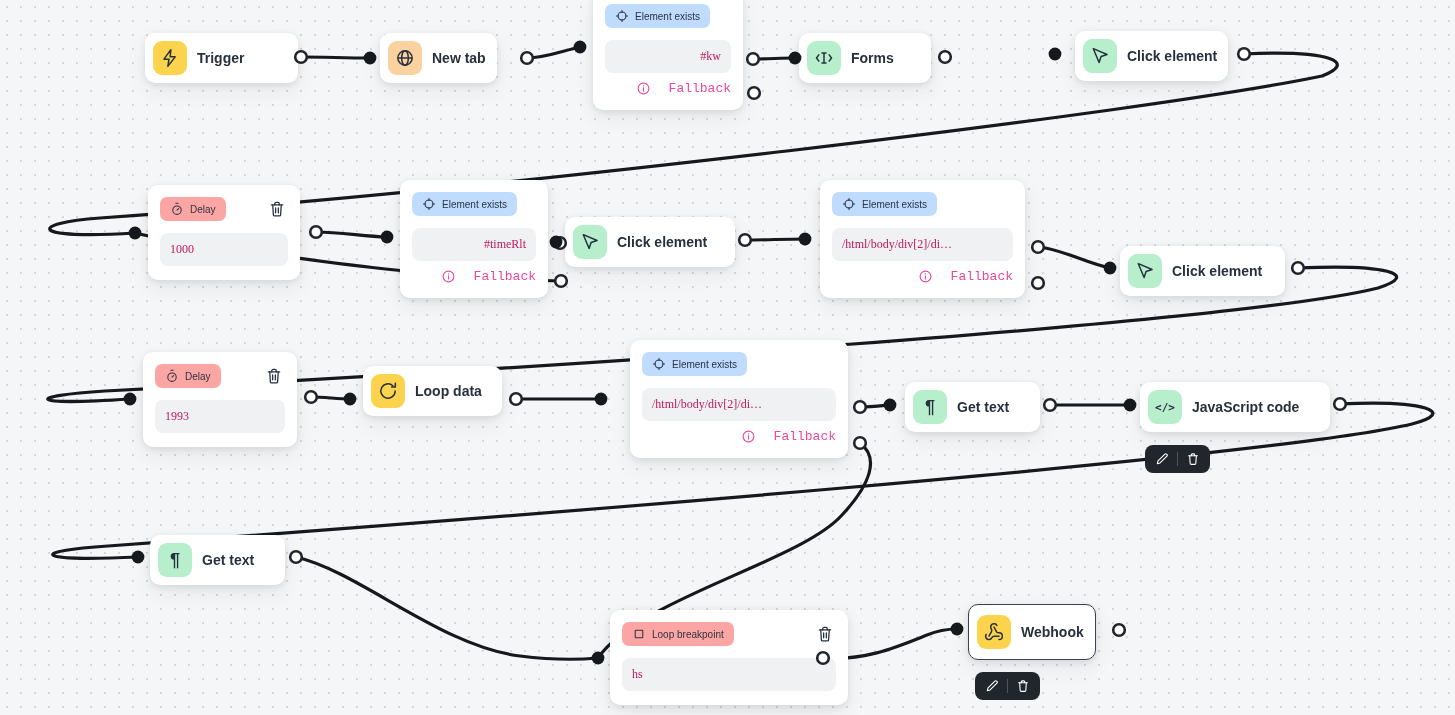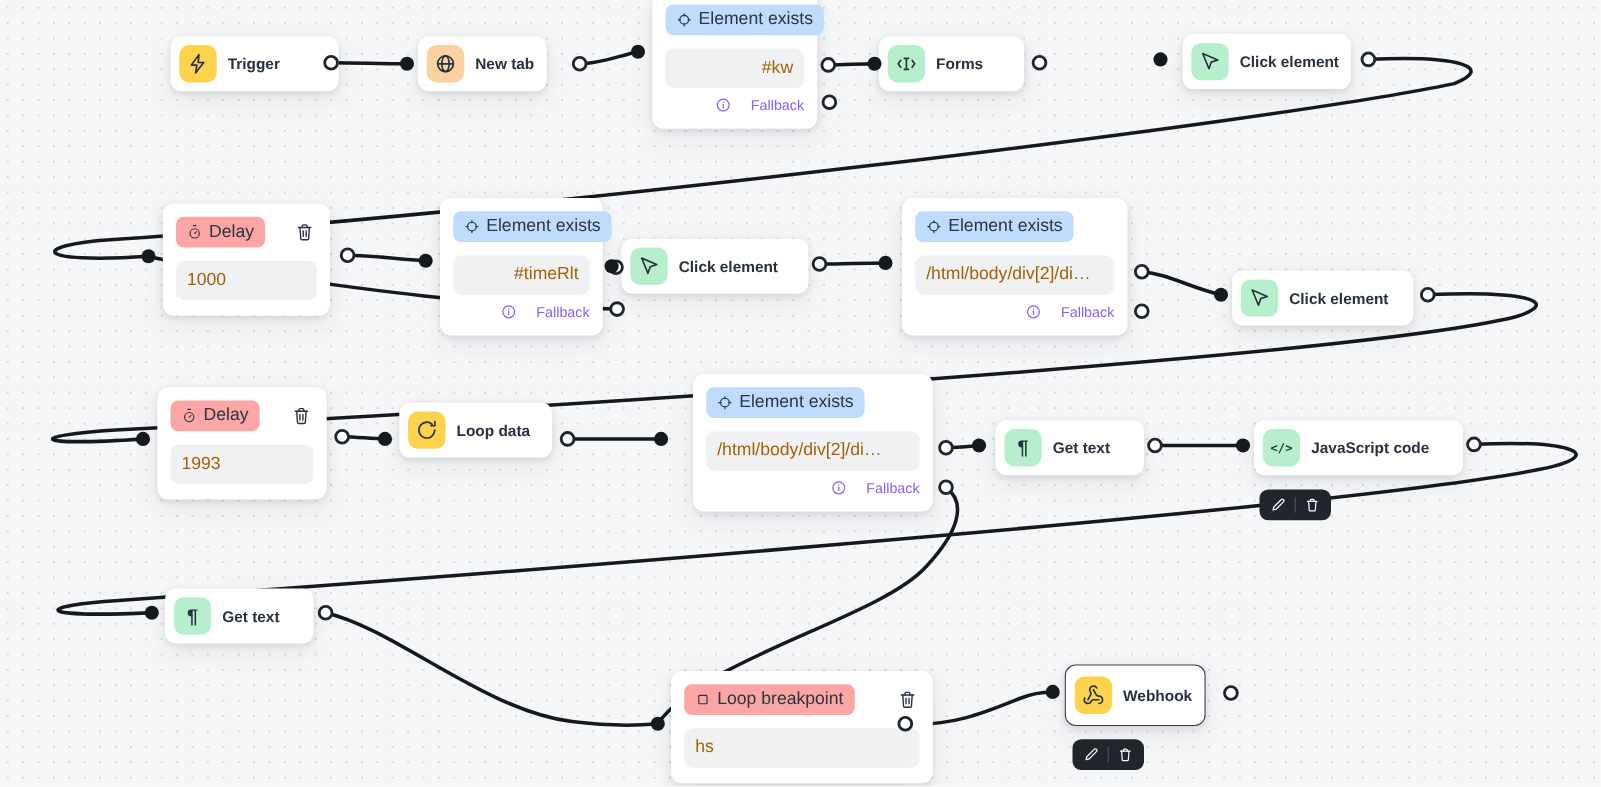--- a/index.html
+++ b/index.html
@@ -31,31 +31,31 @@
   .bg-green{background:#b7efcd;}
   .node-label{font-weight:700;font-size:14px;color:#27303f;white-space:nowrap;}
 
   
   .card{
     position:absolute;z-index:2;background:#fff;border-radius:10px;box-sizing:border-box;
     box-shadow:0 2px 6px rgba(30,41,59,.10),0 8px 20px rgba(30,41,59,.07);
     padding:12px 12px 14px;display:flex;flex-direction:column;
   }
   .badge-row{display:flex;align-items:center;justify-content:space-between;}
-  .badge{display:inline-flex;align-items:center;gap:6px;padding:5px 10px;border-radius:7px;font-size:16px;color:#2b3442;white-space:nowrap;}
+  .badge{display:inline-flex;align-items:center;gap:6px;padding:5px 10px;border-radius:7px;font-size:10px;color:#2b3442;white-space:nowrap;}
   .badge svg{width:14px;height:14px;}
   .badge.blue{background:#bfdbfe;}
   .badge.yellow{background:#fca5a5;}
   .field{
     margin-top:12px;background:#f0f1f3;border-radius:8px;padding:9px 10px;
-    font-family:Liberation Sans, sans-serif;font-size:16px;color:#a16207;
+    font-family:Liberation Serif, serif;font-size:12px;color:#be185d;
     white-space:nowrap;overflow:hidden;text-overflow:ellipsis;
   }
   .field.right{text-align:right;}
-  .fallback-row{margin-top:8px;display:flex;justify-content:flex-end;align-items:center;gap:18px;color:#8b5cf6;font-size:13px;}
+  .fallback-row{margin-top:8px;display:flex;justify-content:flex-end;align-items:center;gap:18px;color:#ec4899;font-size:13px;font-family:Liberation Mono, monospace;}
   .fallback-row svg{width:15px;height:15px;}
   .trash-btn{background:none;border:none;padding:2px;margin:0;cursor:pointer;color:#27303f;display:flex;}
   .trash-btn svg{width:18px;height:18px;}
 
   
   .toolbar{
     position:absolute;z-index:3;background:#21252c;border-radius:8px;
     display:flex;align-items:center;gap:6px;padding:4px 8px;height:28px;box-sizing:border-box;
   }
   .toolbar button{background:none;border:none;padding:2px;margin:0;cursor:pointer;color:#fff;display:flex;}
@@ -80,21 +80,21 @@
     <path class="edge" d="M311 397 C325 397 337 399 350 399"></path>
     <path class="edge" d="M516 399 C545 399 572 399 601 399"></path>
     <path class="edge" d="M860 407 C870 407 879 406 890 405"></path>
     <path class="edge" d="M1050 405 C1078 405 1102 405 1130 405"></path>
     <path class="edge" d="M1340 404 C1425 400 1458 412 1412 424 C1270 458 470 520 108 546 C30 551 30 562 138 557"></path>
     <path class="edge" d="M296 557 C360 572 440 646 520 656 C552 660 576 660 598 658"></path>
     <path class="edge" d="M860 443 C880 458 870 485 842 515 C800 562 640 598 598 658"></path>
     <path class="edge" d="M823 658 C865 661 897 647 927 635 C939 630 948 629 957 629"></path>
   </svg>
 
-  <div class="node" style="left:155px;top:33px;width:153px">
+  <div class="node" style="left:145px;top:33px;width:153px">
     <span class="icon-box bg-yellow">
       <svg viewBox="0 0 24 24" fill="none" stroke="currentColor" stroke-width="1.8" stroke-linejoin="round">
           <path d="M13 2 4.8 13.4h6L9.4 22l8.8-11.4h-6z"></path>
         </svg>
     </span>
     <span class="node-label">Trigger</span>
   </div>
 
   <div class="node" style="left:380px;top:33px;width:117px">
     <span class="icon-box bg-orange">

